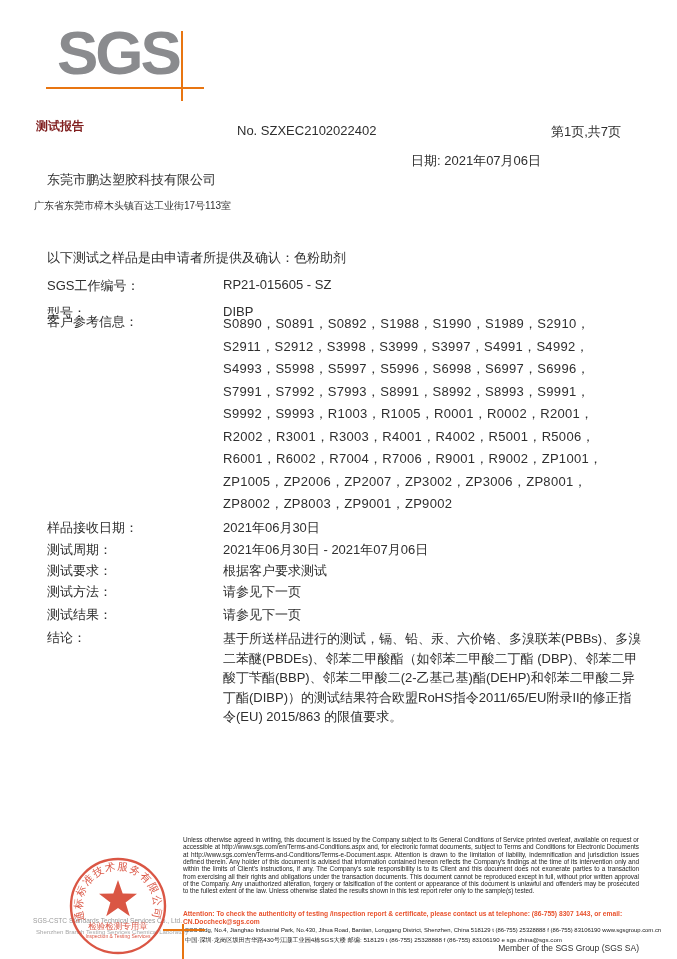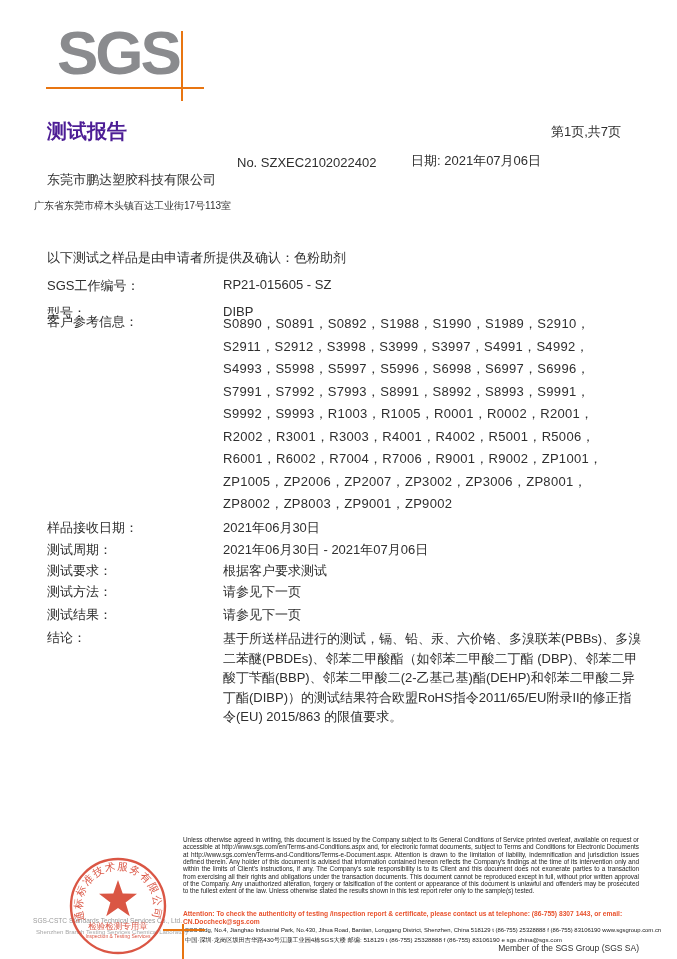--- a/index.html
+++ b/index.html
@@ -7,22 +7,22 @@
     position:relative;width:664px;height:959px;background:#ffffff;overflow:hidden;
     font-family:"Liberation Sans","DejaVu Sans",sans-serif;color:#2e2e2e;
   }
   .abs{position:absolute;}
   
   .logo-text{left:57px;top:20px;font-size:62px;font-weight:800;line-height:66px;
     color:#8a8b8e;letter-spacing:-3px;}
   .logo-hline{left:46px;top:87px;width:158px;height:2px;background:#e87511;}
   .logo-vline{left:181px;top:31px;width:2px;height:70px;background:#e87511;}
   
-  .hdr-title{left:47px;top:118px;font-size:20px;font-weight:bold;color:#4c1d95;}
-  .hdr-no{left:237px;top:123px;font-size:13px;margin-top:32px;}
+  .hdr-title{left:36px;top:118px;font-size:12px;font-weight:bold;color:#7f1d1d;}
+  .hdr-no{left:237px;top:123px;font-size:13px;}
   .hdr-date{left:411px;top:123px;font-size:13px;margin-top:29px;}
   .hdr-pages{left:551px;top:123px;font-size:13px;}
   
   .applicant-name{left:47px;top:171px;font-size:13px;}
   .applicant-addr{left:34px;top:199px;font-size:10px;}
   .intro{left:47px;top:249px;font-size:13px;}
   
   .row{position:absolute;left:0;width:677px;}
   .row .lbl{position:absolute;left:47px;top:0;font-size:13px;}
   .row .val{position:absolute;left:223px;top:0;font-size:13px;white-space:pre-line;}

